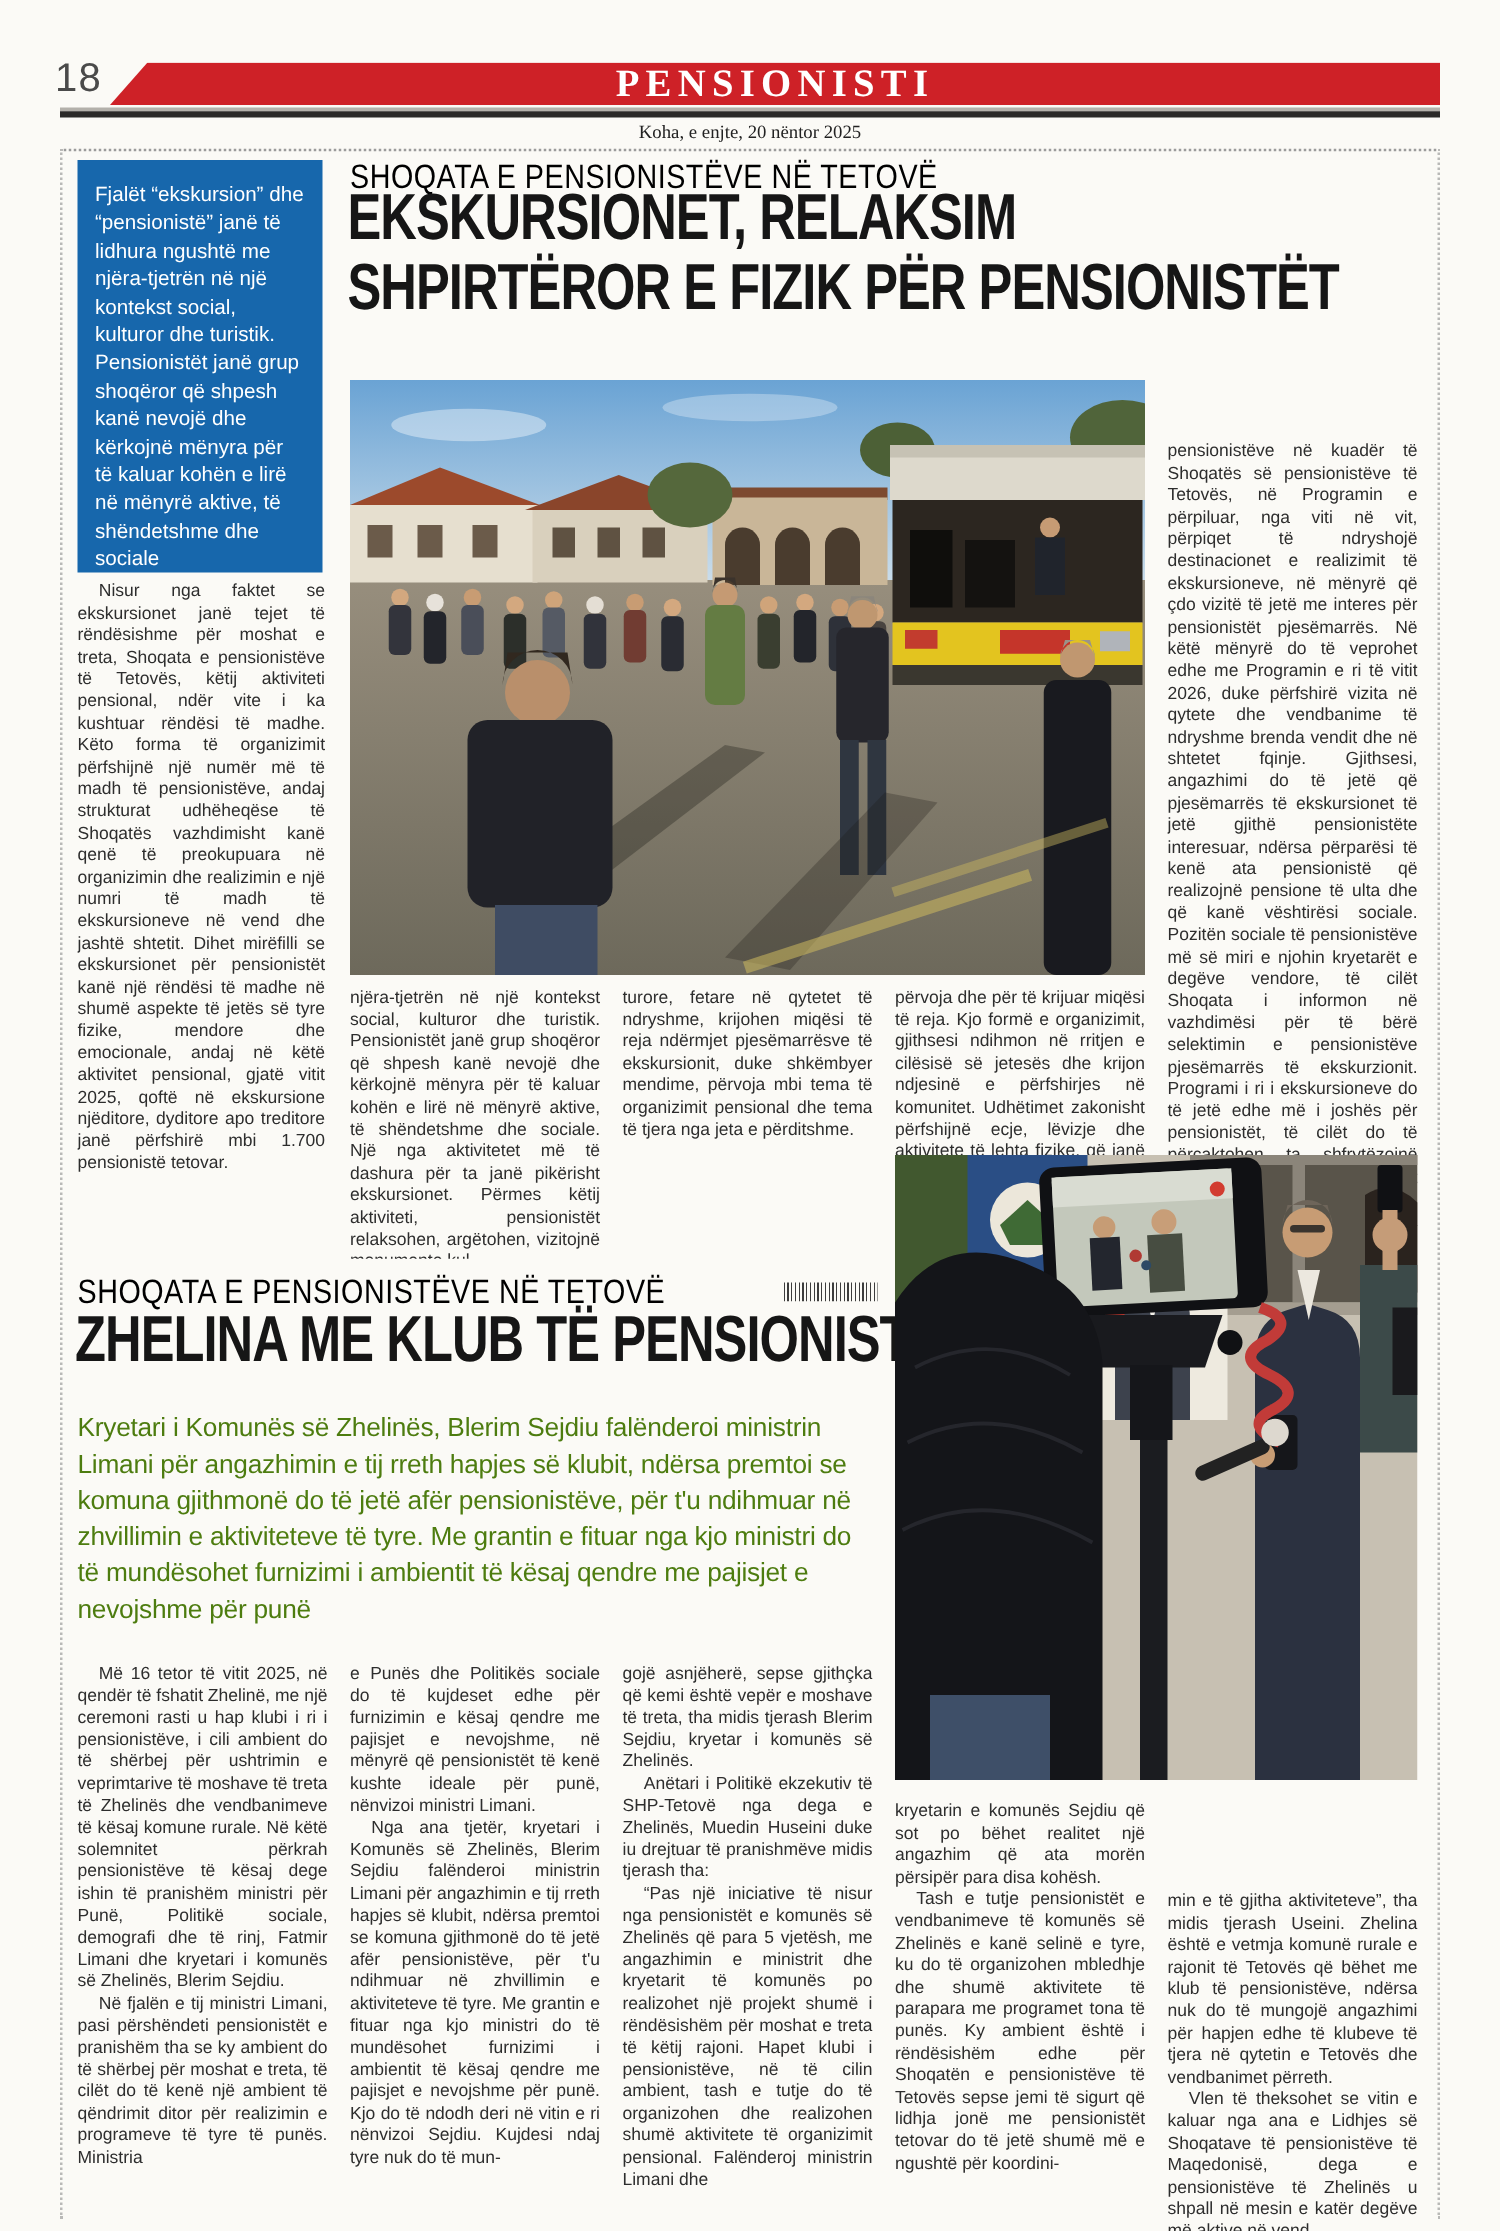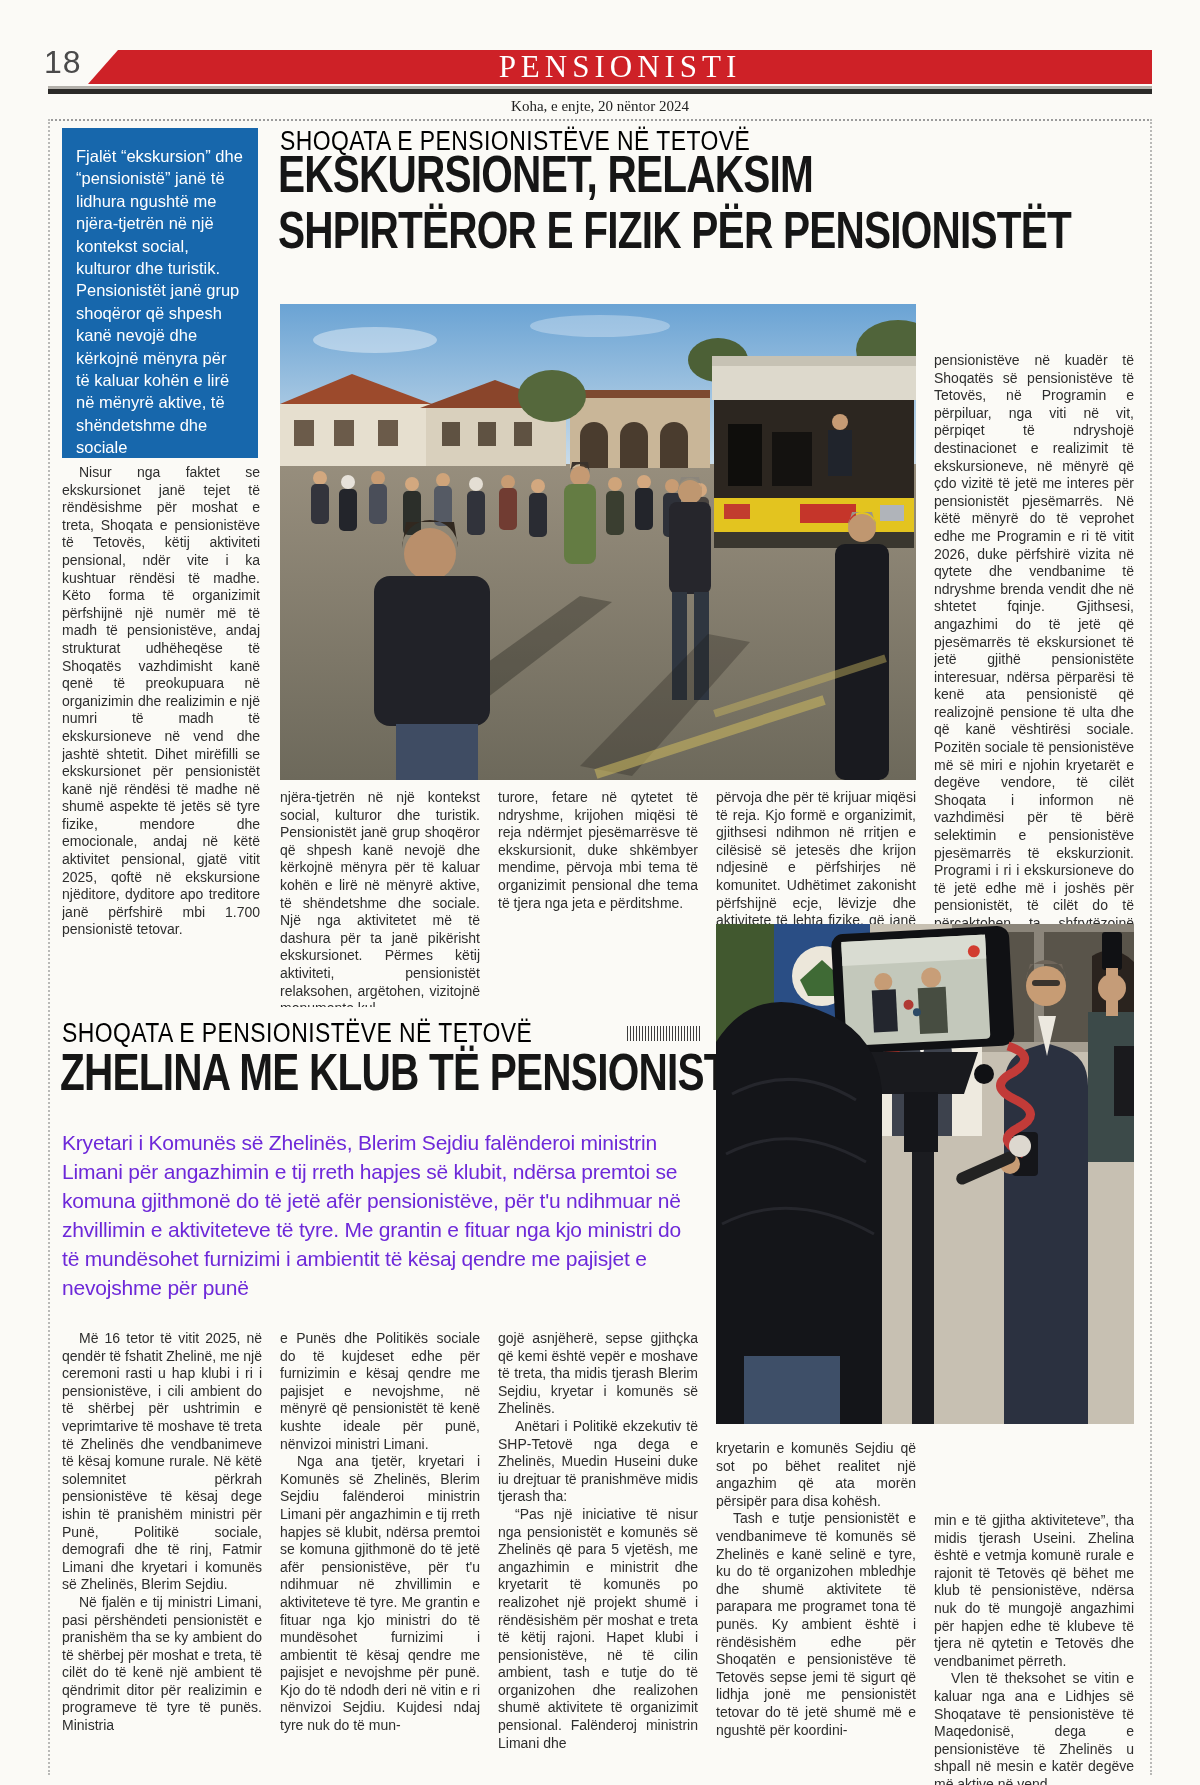--- a/index.html
+++ b/index.html
@@ -6,54 +6,54 @@
   html,body{background:#9a9a9a}
   .page{position:relative;width:1200px;height:1785px;background:#fbfaf6;overflow:hidden;
         font-family:"Liberation Sans",sans-serif;margin:0 auto}
   .abs{position:absolute}
 
   
   .pagenum{left:44px;top:44px;font-size:32px;color:#4a4a4a;letter-spacing:1px}
   .band{left:88px;top:50px;width:1064px;height:34px;background:#ce2127;
         clip-path:polygon(30px 0,100% 0,100% 100%,0 100%)}
   .mast{width:100%;text-align:center;line-height:34px;color:#fff;
-        font-family:"Liberation Serif",serif;font-weight:400;font-size:31px;letter-spacing:5px}
+        font-family:"Liberation Serif",serif;font-weight:700;font-size:31px;letter-spacing:5px}
   .graybar{left:48px;top:86px;width:1104px;height:3px;background:#b3b0aa}
   .blackbar{left:48px;top:89px;width:1104px;height:5px;background:#2b2a28}
   .dateline{left:0;top:98px;width:1200px;text-align:center;
             font-family:"Liberation Serif",serif;font-size:15px;color:#222}
   .dotline{left:48px;top:119px;width:1104px;border-top:2px dotted #9b9b9b}
   .vline{top:119px;height:1656px;border-left:2px dotted #b9b9b7}
 
   
   .kicker{font-size:27px;color:#000000;letter-spacing:.5px;white-space:nowrap}
   .cond{display:inline-block;transform:scaleX(.85);transform-origin:0 50%;white-space:nowrap}
   .headline{font-weight:700;color:#161616;font-size:52px;line-height:56px;letter-spacing:-1px}
   .headline .cond{transform:scaleX(.78)}
   .bodycol{overflow:hidden}
   .bodycol p{font-size:14px;line-height:17.6px;text-align:justify;color:#2d2d2d}
   .ind{text-indent:17px}
   .bluebox{background:#1767ac;color:#fff;padding:17px 14px;font-size:16.5px;line-height:22.4px}
-  .deck{font-size:21px;line-height:29px;color:#6d28d9;letter-spacing:-.2px}
+  .deck{font-size:21px;line-height:29px;color:#4d7c0f;letter-spacing:-.2px}
   .kickrow{display:flex;align-items:center;gap:12px}
   .hatch{flex:1;height:15px;background:repeating-linear-gradient(90deg,#3c3c3c 0 1px,transparent 1px 3px)}
   .photo{display:block}
 </style>
 </head>
 <body>
 
 <div class="page">
 
   <div class="abs pagenum">18</div>
   <div class="abs band">
     <div class="mast">PENSIONISTI</div>
   </div>
   <div class="abs graybar"></div>
   <div class="abs blackbar"></div>
-  <div class="abs dateline">Koha, e enjte, 20 nëntor 2024</div>
+  <div class="abs dateline">Koha, e enjte, 20 nëntor 2025</div>
   <div class="abs dotline"></div>
   <div class="abs vline" style="left:48px"></div>
   <div class="abs vline" style="left:1150px"></div>
 
   <div class="abs kicker" style="left:280px;top:126px">
     <span class="cond">SHOQATA E PENSIONISTËVE NË TETOVË</span>
   </div>
 
   <div class="abs headline" style="left:278px;top:146px">
     <span class="cond">EKSKURSIONET, RELAKSIM</span><br>

